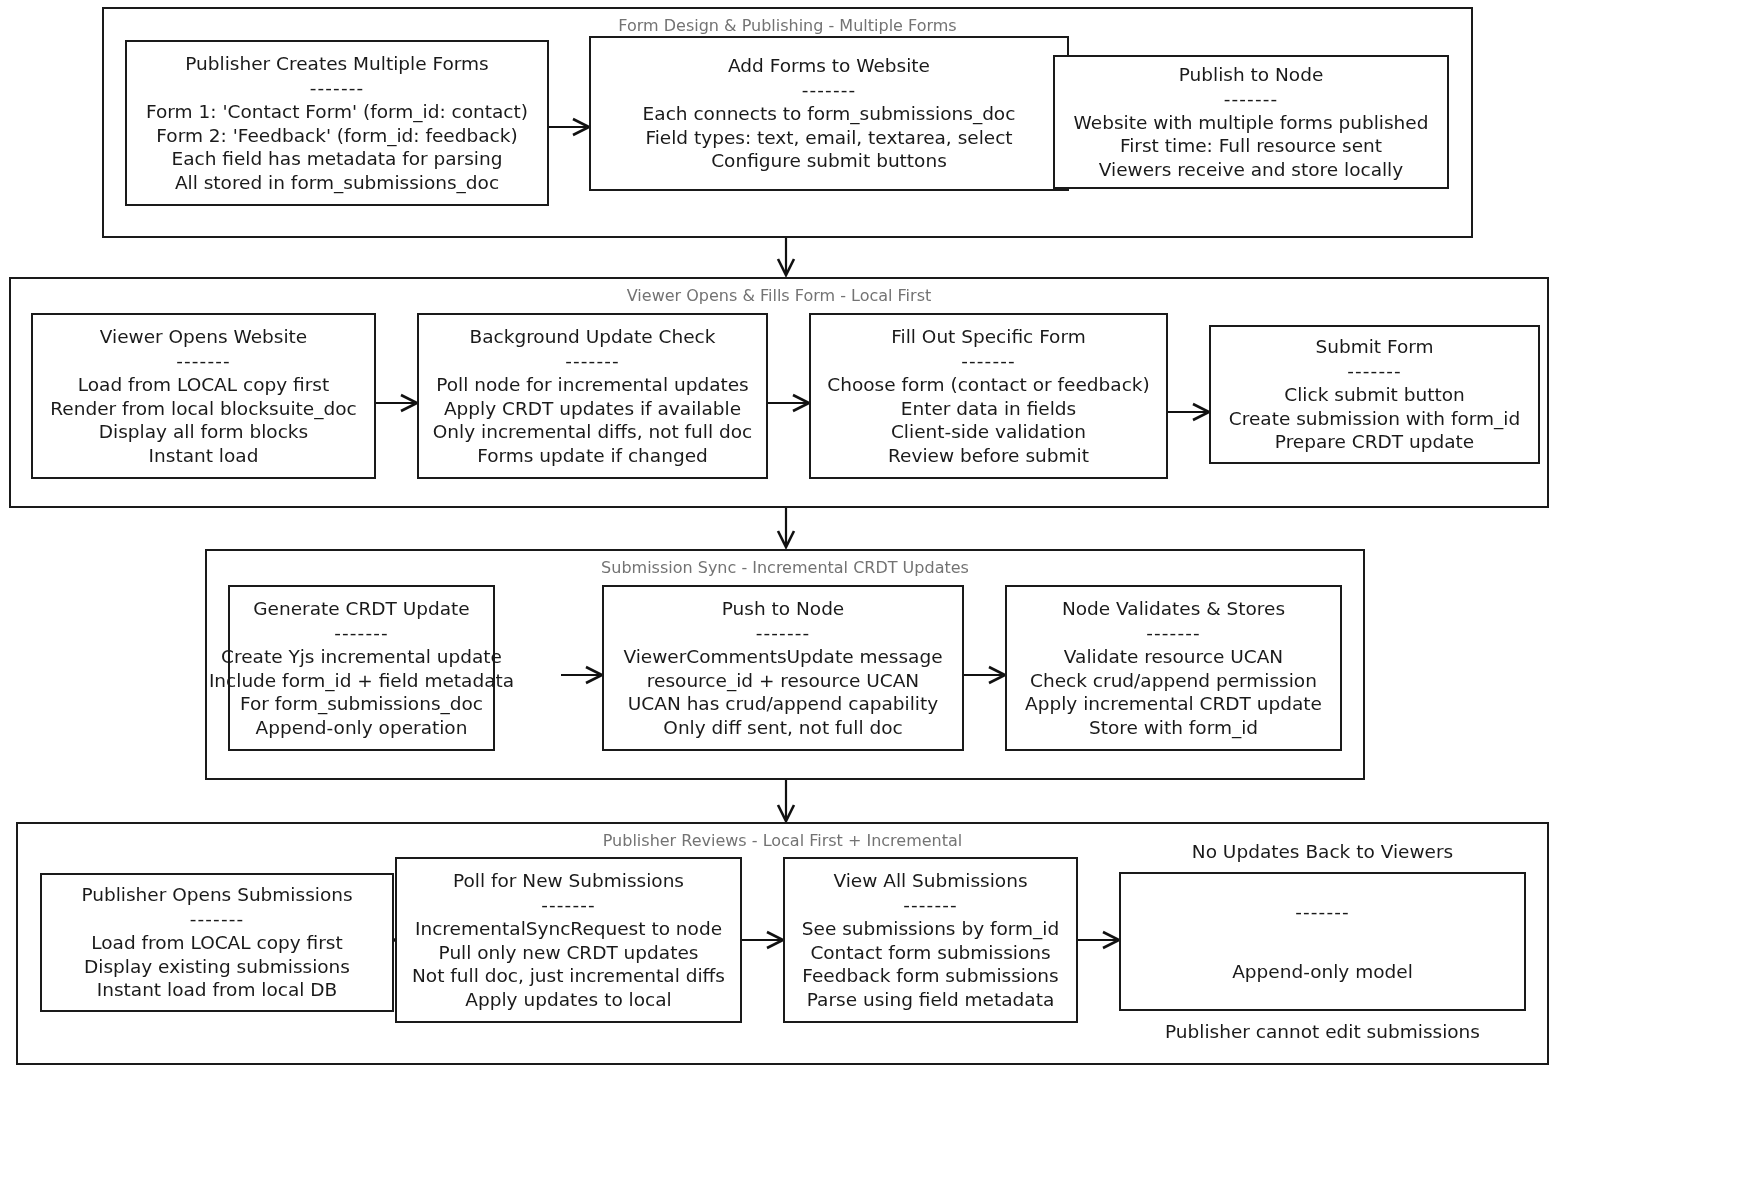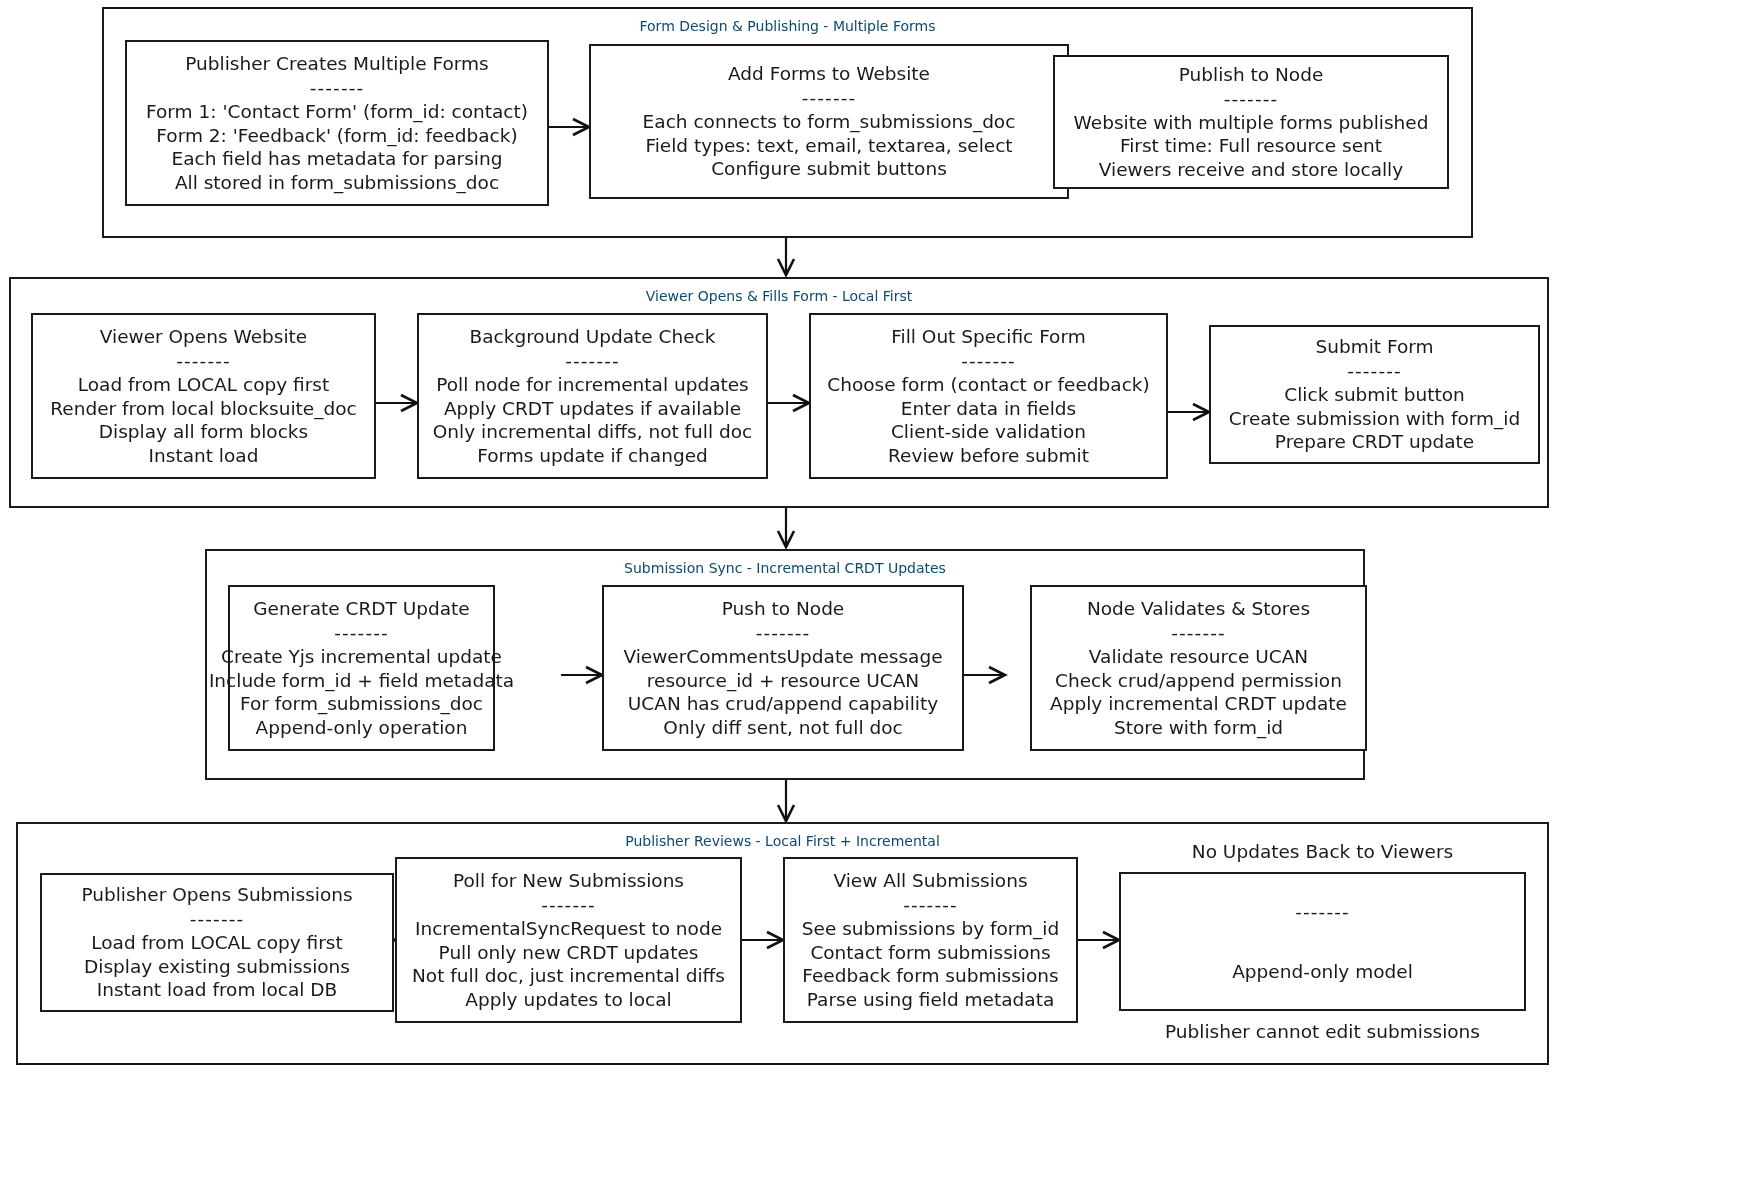--- a/index.html
+++ b/index.html
@@ -28,23 +28,23 @@
     border: 2px solid #1a1a1a;
     background: transparent;
     box-sizing: border-box;
   }
   .cluster-title {
     position: absolute;
     top: 6px;
     left: 0;
     width: 100%;
     text-align: center;
-    font-size: 14px;
+    font-size: 16px;
     line-height: 22px;
-    color: #0c4a6e;
+    color: #737373;
     white-space: nowrap;
   }
   
   .node {
     position: absolute;
     border: 2px solid #1a1a1a;
     background: #ffffff;
     box-sizing: border-box;
     display: flex;
     flex-direction: column;
@@ -145,21 +145,21 @@
 
   <div class="node" style="left:125px; top:40px; width:424px; height:166px;">
     <div class="node-title">Publisher Creates Multiple Forms</div>
     <div class="node-sep">-------</div>
     <div class="node-line">Form 1: 'Contact Form' (form_id: contact)</div>
     <div class="node-line">Form 2: 'Feedback' (form_id: feedback)</div>
     <div class="node-line">Each field has metadata for parsing</div>
     <div class="node-line">All stored in form_submissions_doc</div>
   </div>
 
-  <div class="node" style="left:589px; top:44px; width:480px; height:155px;text-align:center;">
+  <div class="node" style="left:589px; top:36px; width:480px; height:155px;text-align:center;">
     <div class="node-title">Add Forms to Website</div>
     <div class="node-sep">-------</div>
     <div class="node-line">Each connects to form_submissions_doc</div>
     <div class="node-line">Field types: text, email, textarea, select</div>
     <div class="node-line">Configure submit buttons</div>
   </div>
 
   <div class="node" style="left:1053px; top:55px; width:396px; height:134px;">
     <div class="node-title">Publish to Node</div>
     <div class="node-sep">-------</div>
@@ -222,21 +222,21 @@
 
   <div class="node" style="left:602px; top:585px; width:362px; height:166px;">
     <div class="node-title">Push to Node</div>
     <div class="node-sep">-------</div>
     <div class="node-line">ViewerCommentsUpdate message</div>
     <div class="node-line">resource_id + resource UCAN</div>
     <div class="node-line">UCAN has crud/append capability</div>
     <div class="node-line">Only diff sent, not full doc</div>
   </div>
 
-  <div class="node" style="left:1005px; top:585px; width:337px; height:166px;margin-left:25px;">
+  <div class="node" style="left:1005px; top:585px; width:337px; height:166px;">
     <div class="node-title">Node Validates &amp; Stores</div>
     <div class="node-sep">-------</div>
     <div class="node-line">Validate resource UCAN</div>
     <div class="node-line">Check crud/append permission</div>
     <div class="node-line">Apply incremental CRDT update</div>
     <div class="node-line">Store with form_id</div>
   </div>
 
   <div class="cluster" style="left:16px; top:822px; width:1533px; height:243px;">
     <div class="cluster-title">Publisher Reviews - Local First + Incremental</div>

